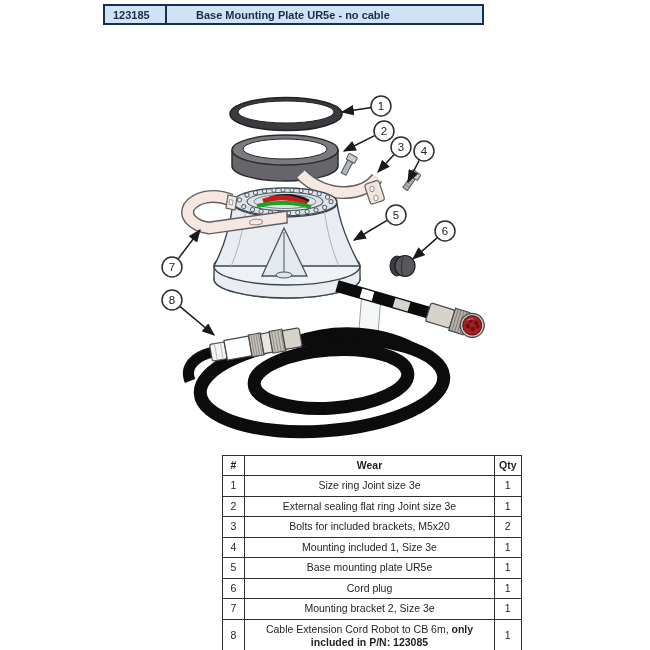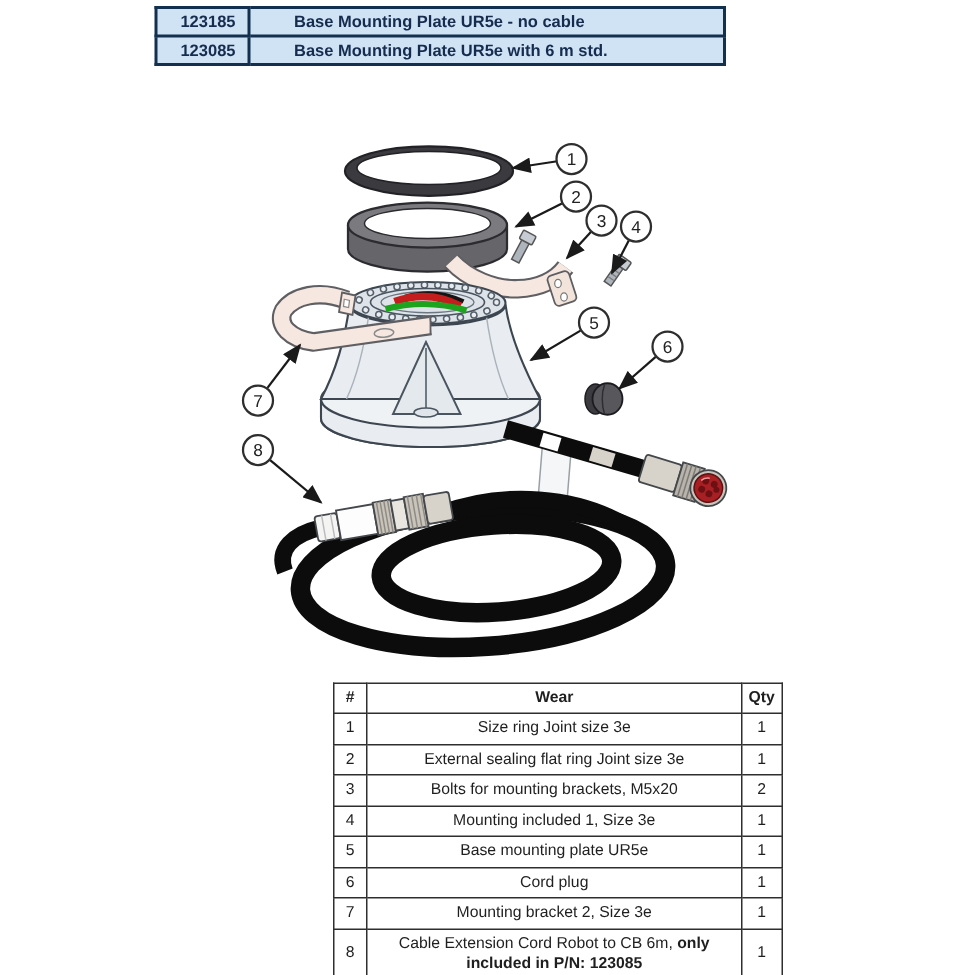--- a/index.html
+++ b/index.html
@@ -8,21 +8,21 @@
     background:#ffffff;
     font-family:"Liberation Sans", sans-serif;
   }
   
   .variant-table { position:absolute; left:103px; top:4px; border-collapse:collapse; }
   .variant-table td {
     background:#cfe3f5; border:2px solid #14304f;
     font-weight:bold; font-size:11px; color:#152c4e;
     padding:1px 8px; height:15px; white-space:nowrap; vertical-align:middle;
   }
-  .variant-table td.pn   { width:44px;text-align:right; }
+  .variant-table td.pn   { width:44px; }
   .variant-table td.desc { width:278px;padding-left:29px; }
 
   
   .parts-table { position:absolute; left:222px; top:455px; border-collapse:collapse; table-layout:fixed; }
   .parts-table th, .parts-table td {
     border:1px solid #2e2e2e; font-size:10.5px; color:#1f1f1f;
     text-align:center; vertical-align:middle; padding:3px 4px; line-height:1.28;
     overflow:hidden;
   }
   .parts-table th { font-weight:bold; }
@@ -193,24 +193,20 @@
       </g>
   </g>
 </svg>
 
 <table class="variant-table">
   <tbody>
     <tr>
       <td class="pn">123185</td>
       <td class="desc">Base Mounting Plate UR5e - no cable</td>
     </tr>
-    <tr>
-      <td class="pn">123085</td>
-      <td class="desc">Base Mounting Plate UR5e with 6 m std.</td>
-    </tr>
   </tbody>
 </table>
 
 <table class="parts-table">
   <colgroup>
       <col style="width:22px">
       <col style="width:250px">
       <col style="width:26px">
     </colgroup>
   <thead>
@@ -226,21 +222,21 @@
       <td><span>Size ring Joint size 3e</span><b></b></td>
       <td>1</td>
     </tr>
     <tr>
       <td>2</td>
       <td><span>External sealing flat ring Joint size 3e</span><b></b></td>
       <td>1</td>
     </tr>
     <tr>
       <td>3</td>
-      <td><span>Bolts for mounting brackets, M5x20</span><b></b></td>
+      <td><span>Bolts for included brackets, M5x20</span><b></b></td>
       <td>2</td>
     </tr>
     <tr>
       <td>4</td>
       <td><span>Mounting included 1, Size 3e</span><b></b></td>
       <td>1</td>
     </tr>
     <tr>
       <td>5</td>
       <td><span>Base mounting plate UR5e</span><b></b></td>

